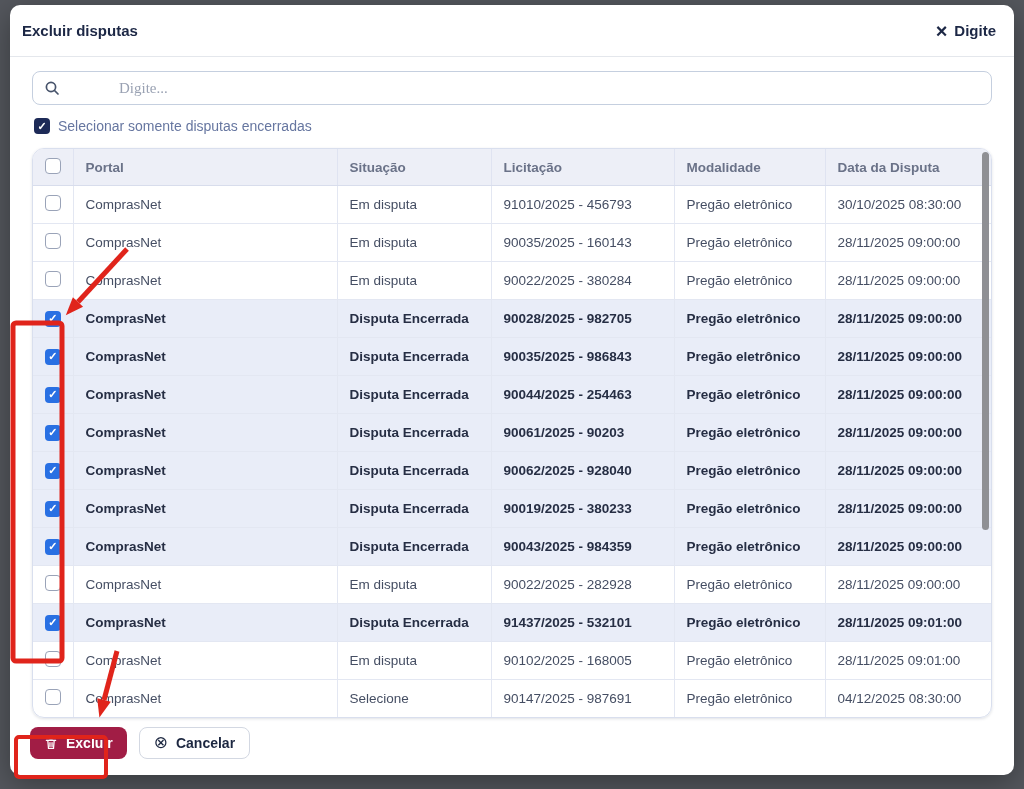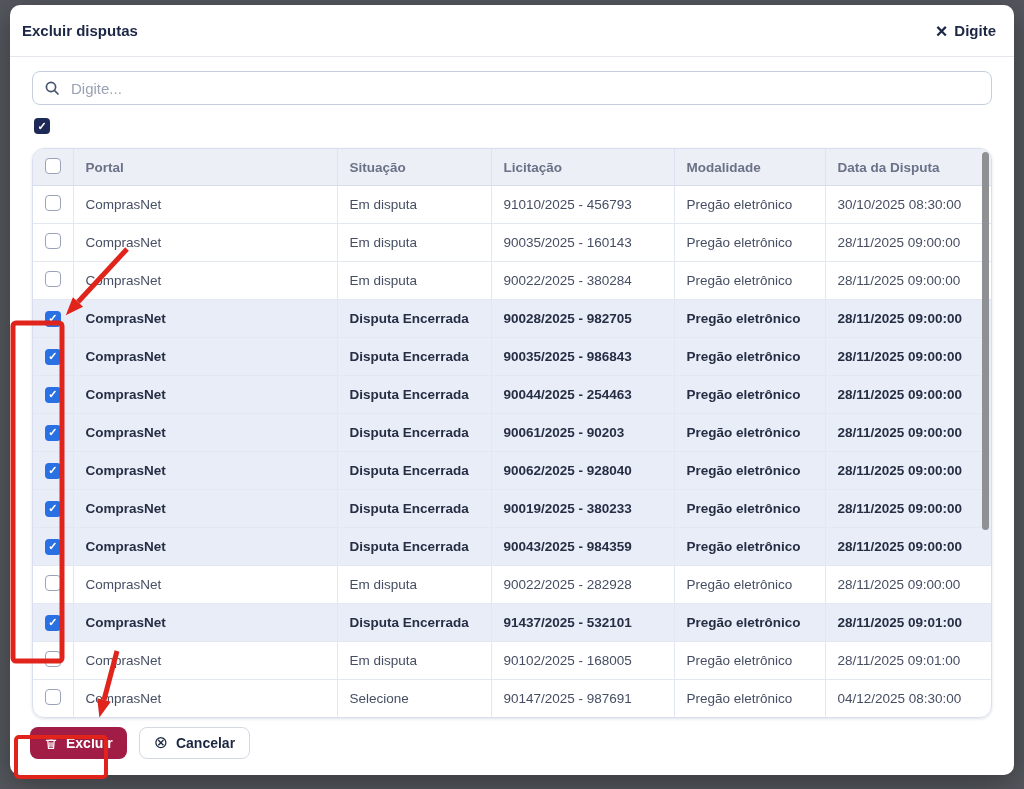--- a/index.html
+++ b/index.html
@@ -30,21 +30,21 @@
   .modal-body{padding:14px 22px 0 22px;}
   .heading{font-size:20px;font-weight:400;color:#3f4c68;margin:4px 0 15px 0;}
   
   .search-box{
     display:flex;align-items:center;gap:9px;
     border:1px solid #c5cfdf;border-radius:8px;height:34px;padding:0 11px;
     box-sizing:border-box;background:#fff;
   }
   .search-box input{
     border:none;outline:none;flex:1;font-size:15px;color:#1d4ed8;
-    font-family:Liberation Sans, sans-serif;background:transparent;
+    font-family:Liberation Serif, serif;background:transparent;margin-left:48px;
   }
   .search-box input::placeholder{color:#9aa2b3;}
   
   .filter-row{display:flex;align-items:center;gap:8px;margin:13px 0 14px 2px;}
   .cb{
     width:16px;height:16px;border-radius:4px;box-sizing:border-box;
     display:inline-flex;align-items:center;justify-content:center;
     font-size:11px;font-weight:700;color:#fff;flex:0 0 auto;
   }
   .cb-navy{background:#1d2a57;}
@@ -116,20 +116,21 @@
         <svg width="16" height="16" viewBox="0 0 16 16">
           <circle cx="7" cy="7" r="4.6" fill="none" stroke="#47536b" stroke-width="1.7"></circle>
           <line x1="10.5" y1="10.5" x2="14" y2="14" stroke="#47536b" stroke-width="1.7" stroke-linecap="round"></line>
         </svg>
       </span>
       <input type="text" placeholder="Digite..." style="">
     </div>
 
     <div class="filter-row">
       <span class="cb cb-navy">✓</span>
+      <span class="filter-label">Selecionar somente disputas encerradas</span>
     </div>
 
     <div class="table-wrap">
       <table>
         <colgroup>
           <col style="width:40px">
             <col style="width:264px">
             <col style="width:154px">
           <col style="width:183px">
             <col style="width:151px">

